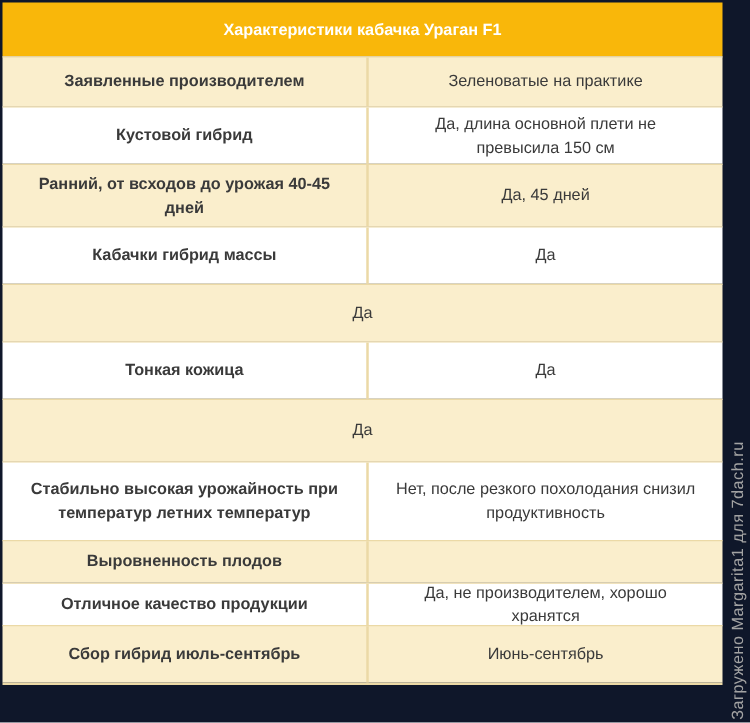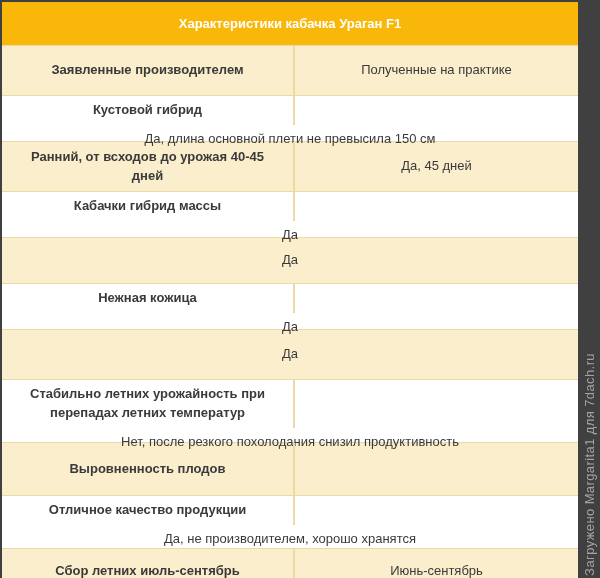--- a/index.html
+++ b/index.html
@@ -11,64 +11,64 @@
     --text:#3A3A3A;
     --wm:#A3A3A3;
   }
   *{box-sizing:border-box;margin:0;padding:0;}
   html,body{background:#fff;}
   body{
     width:600px;height:578px;
     font-family:"Liberation Sans","DejaVu Sans",sans-serif;
     position:relative;overflow:hidden;
   }
-  .stage{position:absolute;inset:0;background:#404040;}
+  .stage{position:absolute;inset:0;background:#0f172a;}
   .table{
     position:absolute;left:2px;top:2px;width:576px;
     border-bottom:2px solid var(--border);
   }
   .title-bar{
     height:43px;background:var(--header-bg);
     color:var(--header-text);
     display:flex;align-items:center;justify-content:center;
     font-size:13px;font-weight:bold;text-align:center;
   }
   .row{display:flex;border-top:1px solid var(--border);}
   .row.cream{background:var(--cream);}
-  .row.white{background:var(--white);flex-direction:column;}
+  .row.white{background:var(--white);}
   .cell{
     display:flex;align-items:center;justify-content:center;
     text-align:center;padding:5px 20px;
     font-size:13px;color:var(--text);line-height:1.45;
   }
   .cell.left{width:293px;border-right:2px solid var(--border);font-weight:bold;}
   .cell.right{flex:1;font-weight:normal;}
-  .head-row{height:50px;}
+  .head-row{height:40px;}
   .h46{height:46px;}
   .h47{height:50px;}
-  .h45{height:53px;}
+  .h45{height:34px;}
   .tall{height:63px;}
   .watermark{
     position:absolute;right:3px;bottom:2px;
     writing-mode:vertical-rl;transform:rotate(180deg);
     color:var(--wm);font-size:13px;letter-spacing:.4px;
     white-space:nowrap;
   }
 </style>
 </head>
 <body>
 
 <div class="stage">
   <div class="table">
 
     <div class="title-bar">Характеристики кабачка Ураган F1</div>
 
     <div class="row cream head-row">
       <div class="cell left">Заявленные производителем</div>
-      <div class="cell right">Полученные на практике</div>
+      <div class="cell right">Зеленоватые на практике</div>
     </div>
 
     <div class="row white h46">
       <div class="cell left">Кустовой гибрид</div>
       <div class="cell right">Да, длина основной плети не превысила 150 см</div>
     </div>
 
     <div class="row cream h47">
       <div class="cell left">Ранний, от всходов до урожая 40-45 дней</div>
       <div class="cell right">Да, 45 дней</div>
@@ -77,43 +77,43 @@
     <div class="row white h46">
       <div class="cell left">Кабачки гибрид массы</div>
       <div class="cell right">Да</div>
     </div>
 
     <div class="row cream h46">
       <div class="cell right">Да</div>
     </div>
 
     <div class="row white h46">
-      <div class="cell left">Нежная кожица</div>
+      <div class="cell left">Тонкая кожица</div>
       <div class="cell right">Да</div>
     </div>
 
     <div class="row cream h47">
       <div class="cell right">Да</div>
     </div>
 
     <div class="row white tall">
-      <div class="cell left">Стабильно летних урожайность при перепадах летних температур</div>
+      <div class="cell left">Стабильно высокая урожайность при температур летних температур</div>
       <div class="cell right">Нет, после резкого похолодания снизил продуктивность</div>
     </div>
 
     <div class="row cream h45">
       <div class="cell left">Выровненность плодов</div>
     </div>
 
     <div class="row white h45">
       <div class="cell left">Отличное качество продукции</div>
       <div class="cell right">Да, не производителем, хорошо хранятся</div>
     </div>
 
     <div class="row cream h46">
-      <div class="cell left">Сбор летних июль-сентябрь</div>
+      <div class="cell left">Сбор гибрид июль-сентябрь</div>
       <div class="cell right">Июнь-сентябрь</div>
     </div>
 
   </div>
 
   <div class="watermark">Загружено Margarita1 для 7dach.ru</div>
 </div>
 
 </body></html>

